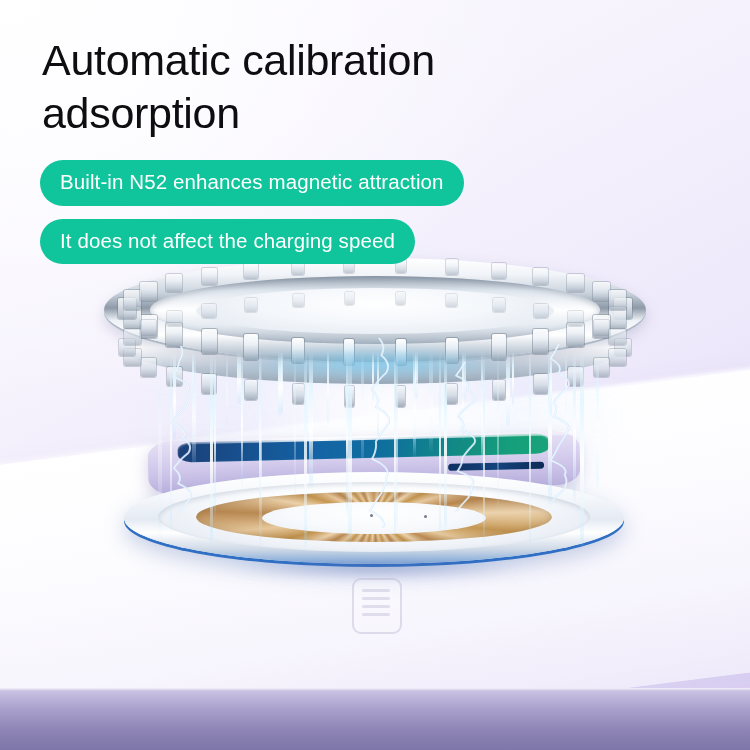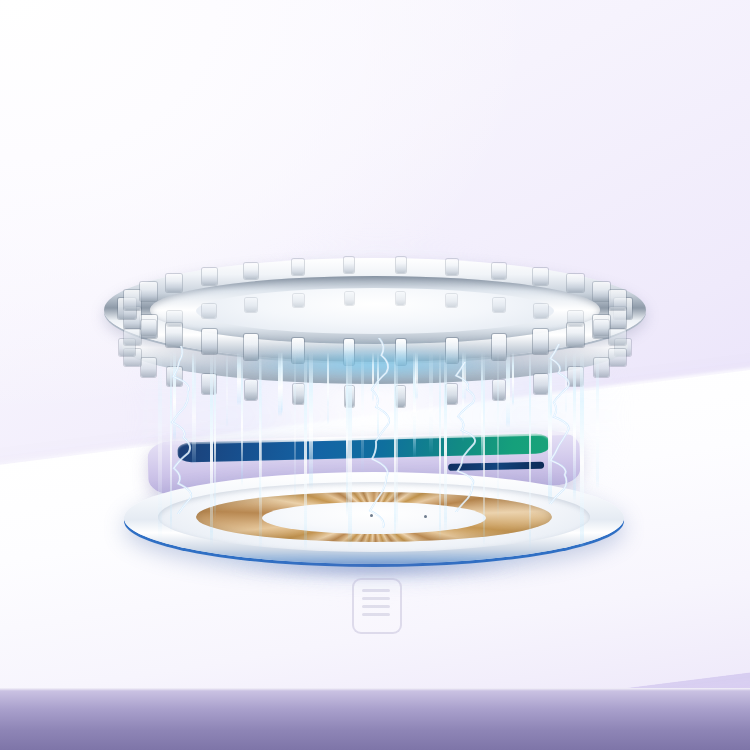--- a/index.html
+++ b/index.html
@@ -358,15 +358,21 @@
       </div>
 
     <div class="logo-mark">
       <span style="top:9px;"></span>
         <span style="top:17px;"></span>
       <span style="top:25px;"></span>
         <span style="top:33px;"></span>
     </div>
   </div>
 
-
+  <div class="headline">Automatic calibration
+adsorption</div>
+
+  <div class="badges">
+    <div class="badge" style="background: rgb(16, 196, 155);">Built-in N52 enhances magnetic attraction</div>
+    <div class="badge" style="background: rgb(16, 196, 155);">It does not affect the charging speed</div>
+  </div>
 
 </div>
 
 </body></html>

